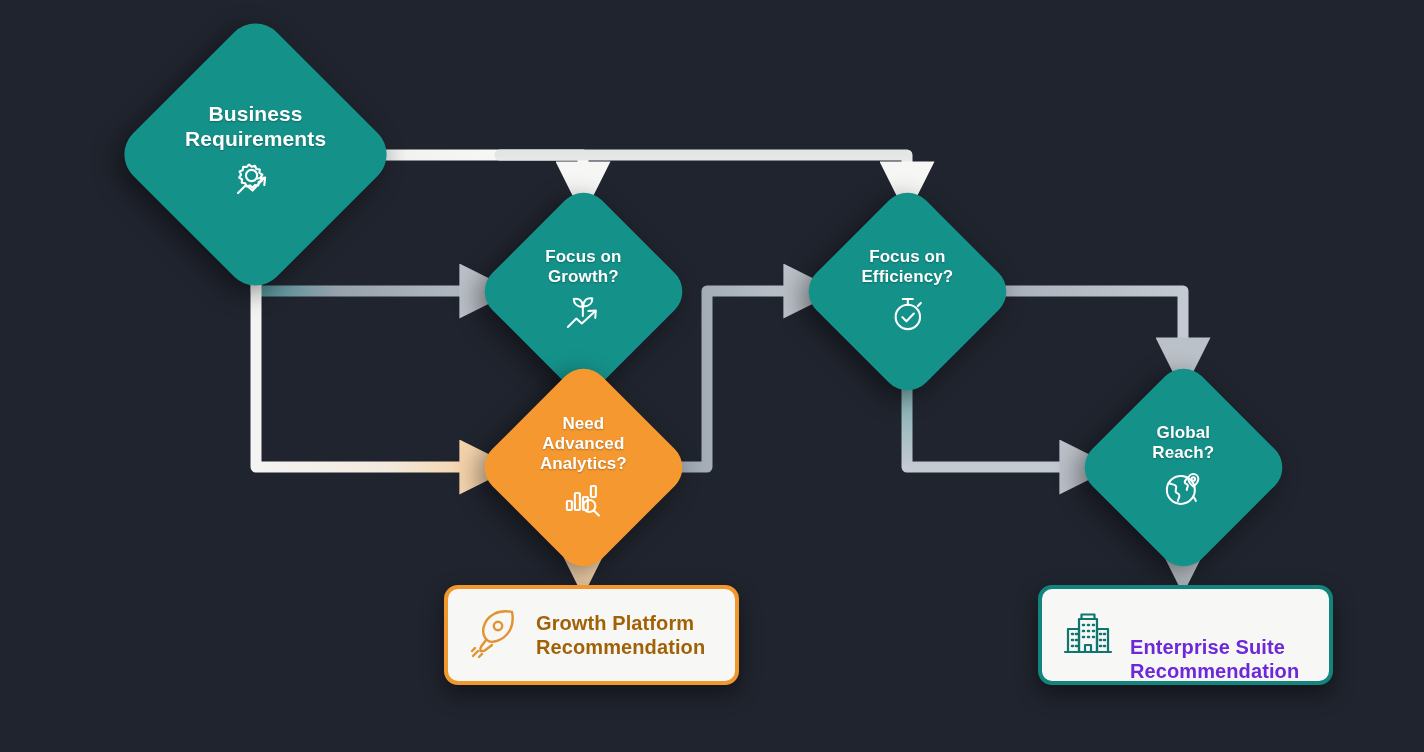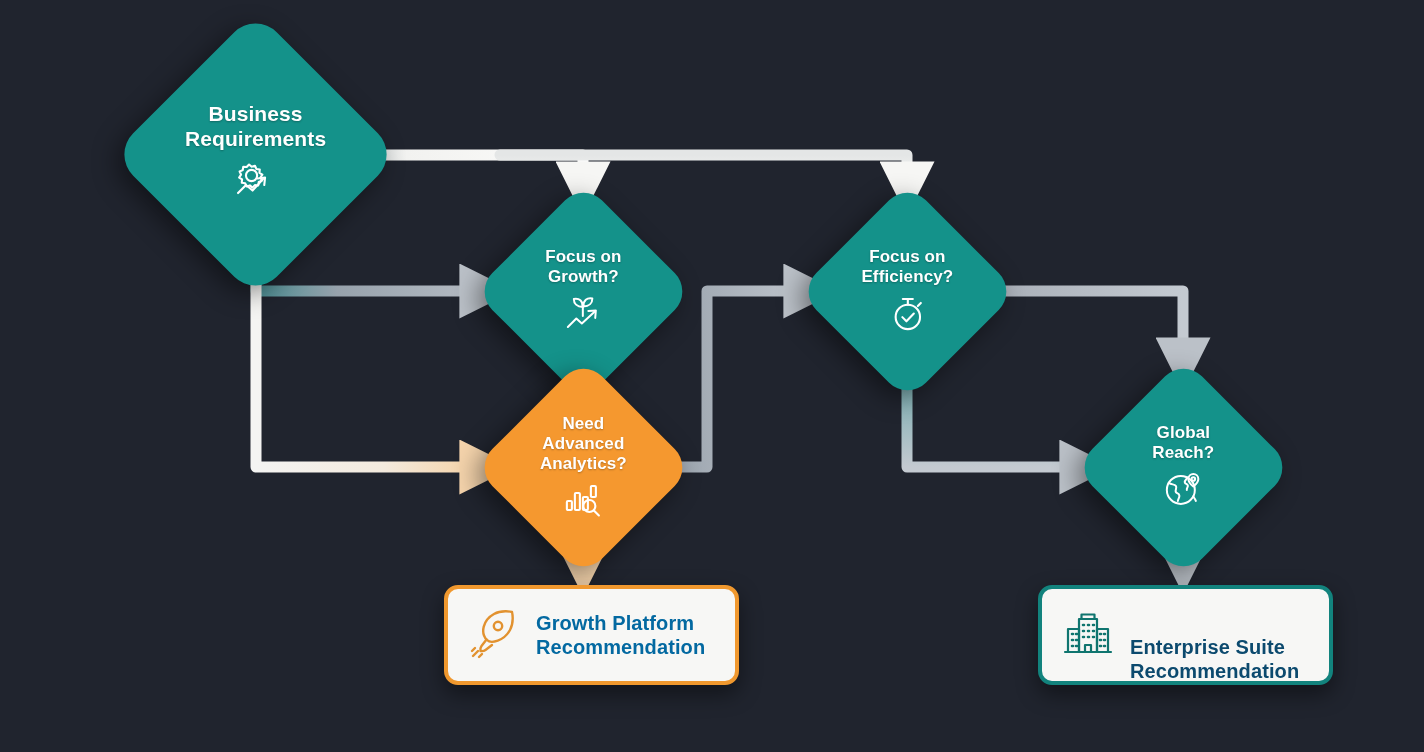--- a/index.html
+++ b/index.html
@@ -83,26 +83,26 @@
     font-size: 20px;
     font-weight: bold;
     line-height: 1.22;
     white-space: pre-line;
     letter-spacing: 0.1px;
   }
   #card-growth {
     left: 444px; top: 585px; width: 295px; height: 100px;
     border: 4px solid #f0982e;
   }
-  #card-growth .card-label { color: #0369a1; }
+  #card-growth .card-label { color: #a16207; }
   #card-enterprise {
     left: 1038px; top: 585px; width: 295px; height: 100px;
     border: 4px solid #12837d;
   }
-  #card-enterprise .card-label { color: #0c4a6e; margin-top: 48px; }
+  #card-enterprise .card-label { color: #6d28d9; margin-top: 48px; }
   .card-icon { flex: 0 0 auto; display: block; }
 </style>
 </head>
 <body>
 
 <div id="stage">
 
   <svg id="wires" viewBox="0 0 1424 752" width="1424" height="752" xmlns="http://www.w3.org/2000/svg">
     <defs>
       <linearGradient id="gradTealWhite" x1="0" y1="0" x2="1" y2="0">

